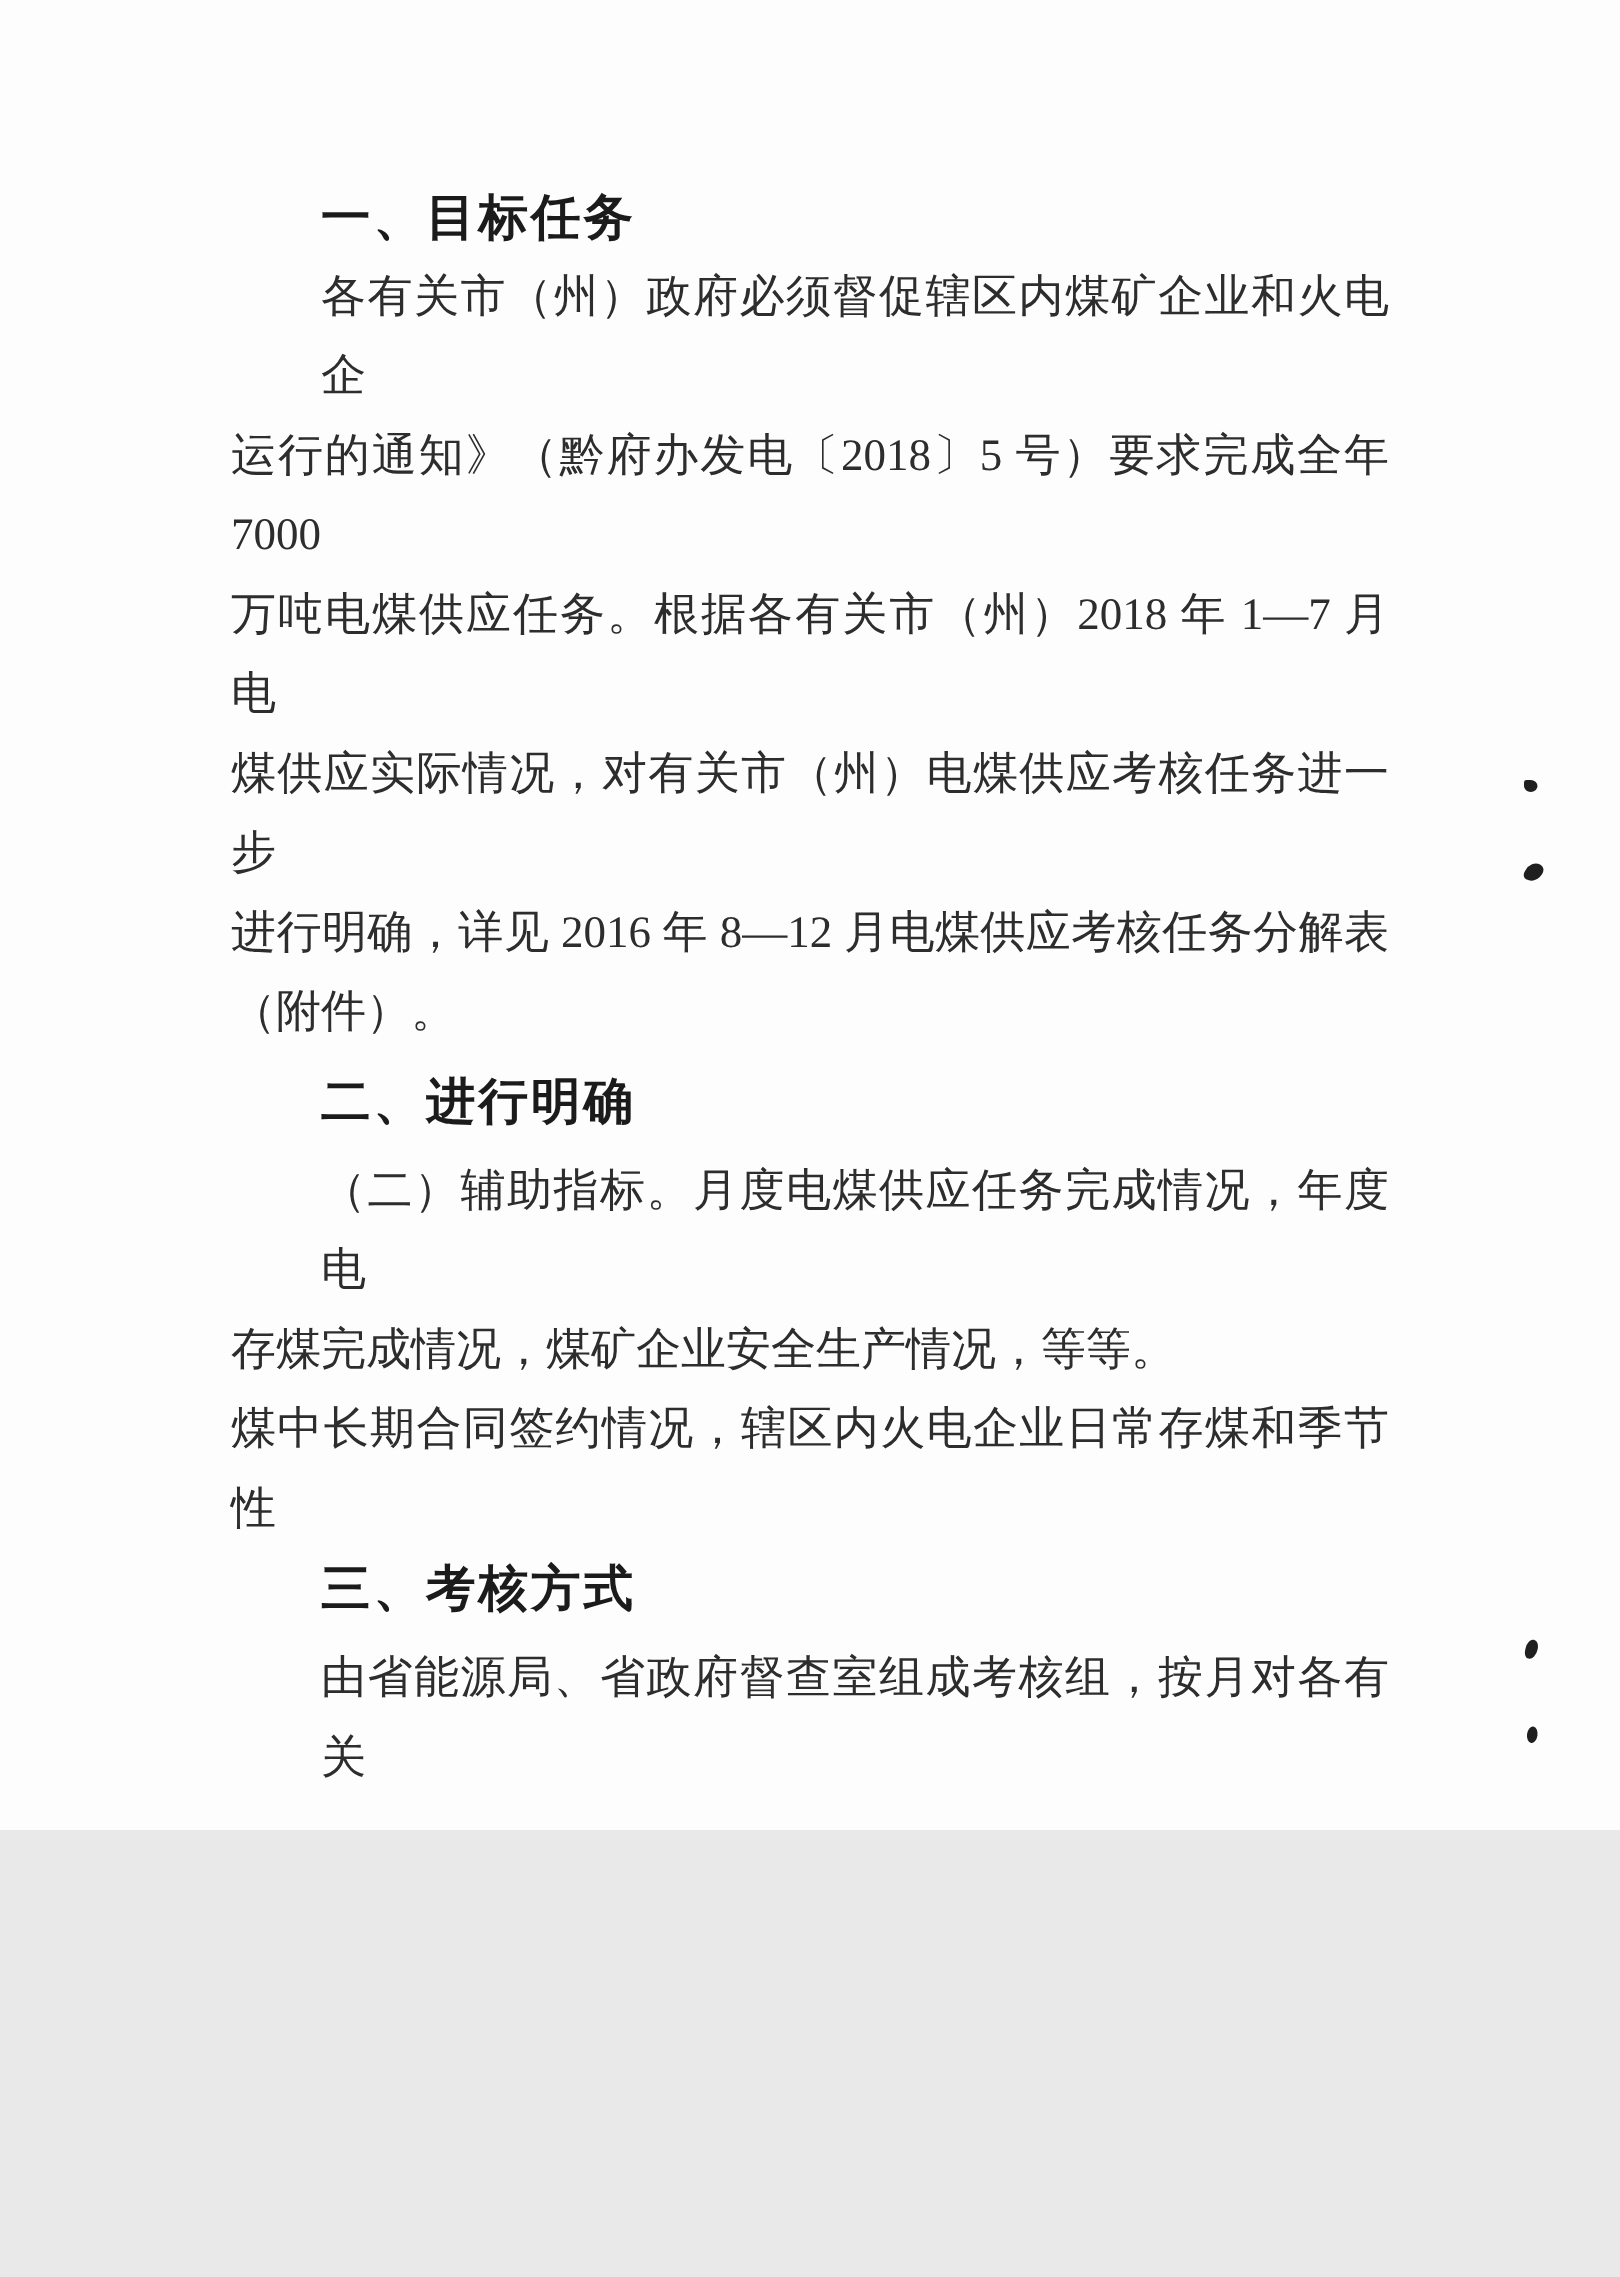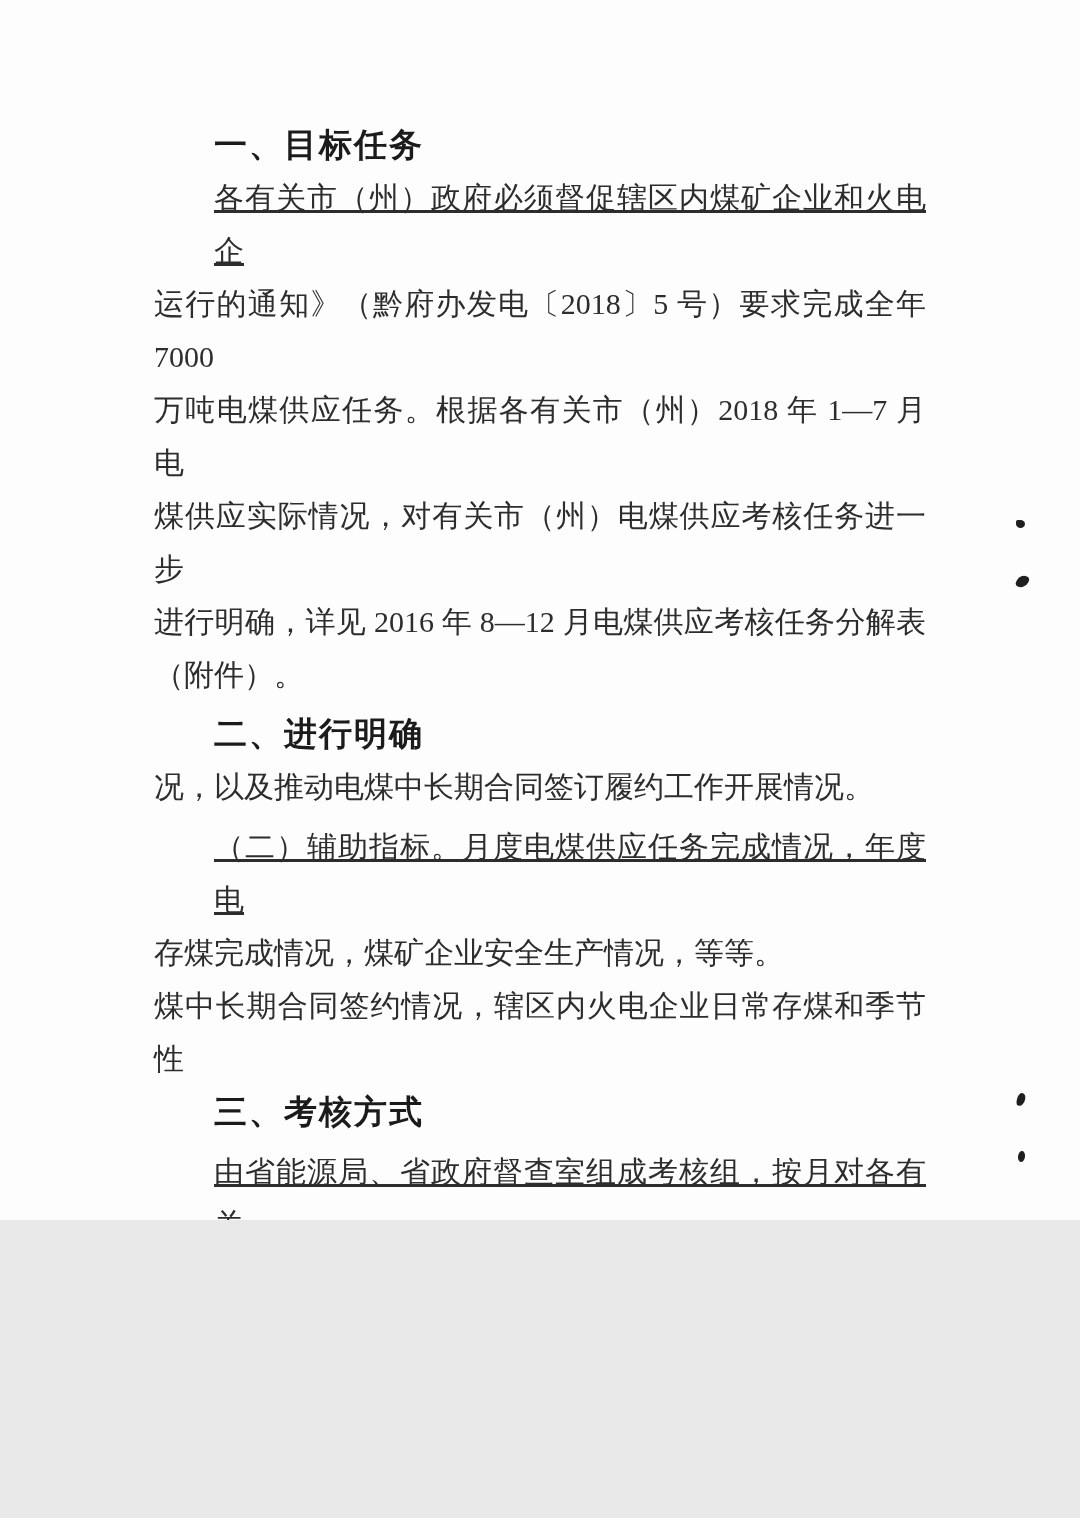--- a/index.html
+++ b/index.html
@@ -15,21 +15,21 @@
     position:absolute;left:154px;top:118px;width:772px;
   }
   .ln{
     font-size:30px;
     line-height:53px;
     color:#2d2d2d;
     text-align:justify;
   }
   .ln.fill{ text-align-last:justify; }
   .ln.end{ text-align-last:left; }
-  .ln.indent{ padding-left:60px;text-decoration:underline; }
+  .ln.indent{ padding-left:60px; }
   .heading{
     font-family:"Liberation Sans","DejaVu Sans",sans-serif;
     font-weight:700;
     font-size:33px;
     line-height:53px;
     padding-left:60px;
     color:#1b1b1b;
     letter-spacing:2px;
   }
   .mt6{margin-top:6px;}
@@ -71,21 +71,20 @@
       <div class="ln fill indent">各有关市（州）政府必须督促辖区内煤矿企业和火电企</div>
       <div class="ln fill">运行的通知》（黔府办发电〔2018〕5 号）要求完成全年 7000</div>
       <div class="ln fill">万吨电煤供应任务。根据各有关市（州）2018 年 1—7 月电</div>
       <div class="ln fill">煤供应实际情况，对有关市（州）电煤供应考核任务进一步</div>
       <div class="ln fill">进行明确，详见 2016 年 8—12 月电煤供应考核任务分解表</div>
       <div class="ln end">（附件）。</div>
     </div>
 
     <div class="heading mt6">二、进行明确</div>
     <div>
-      <div class="ln end">况，以及推动电煤中长期合同签订履约工作开展情况。</div>
     </div>
     <div class="mt7">
       <div class="ln fill indent">（二）辅助指标。月度电煤供应任务完成情况，年度电</div>
       <div class="ln end">存煤完成情况，煤矿企业安全生产情况，等等。</div>
       <div class="ln fill">煤中长期合同签约情况，辖区内火电企业日常存煤和季节性</div>
     </div>
 
     <div class="heading">三、考核方式</div>
     <div class="mt7">
       <div class="ln fill indent">由省能源局、省政府督查室组成考核组，按月对各有关</div>

